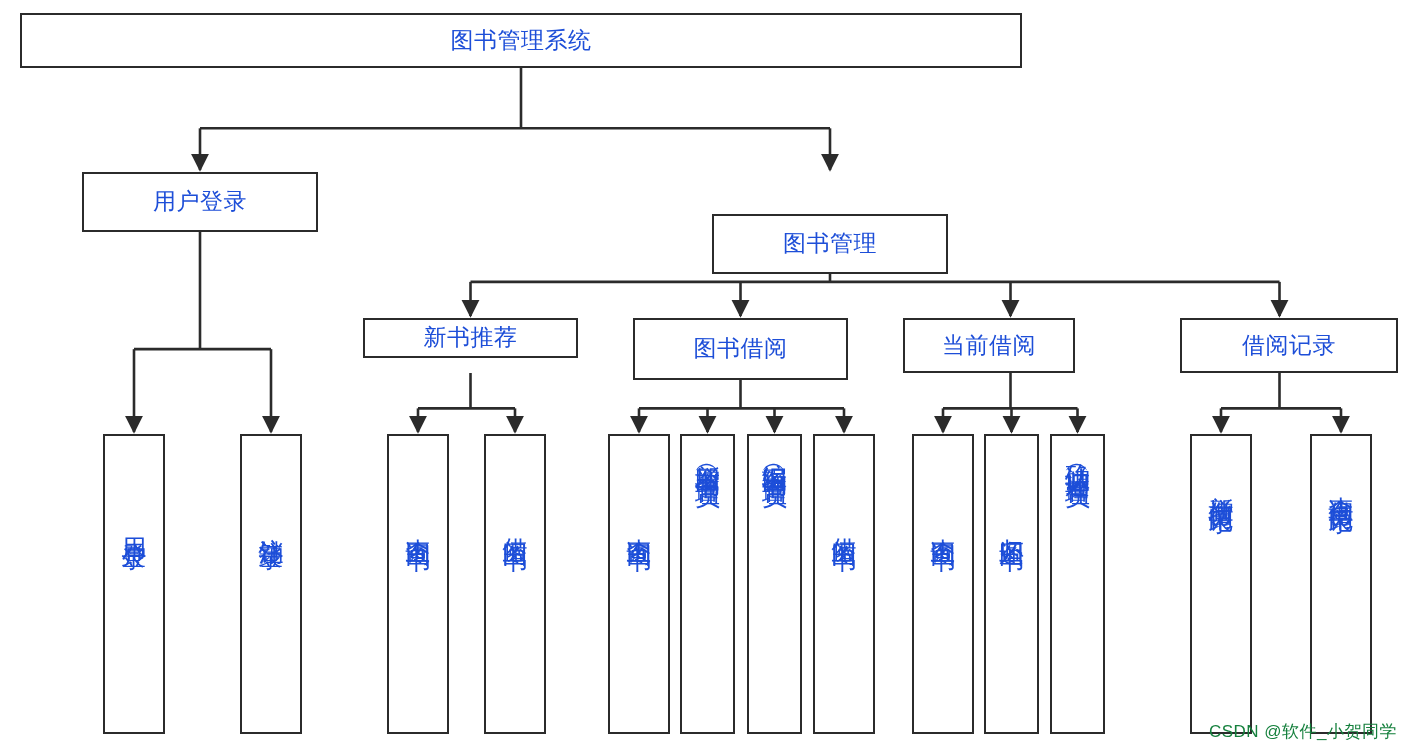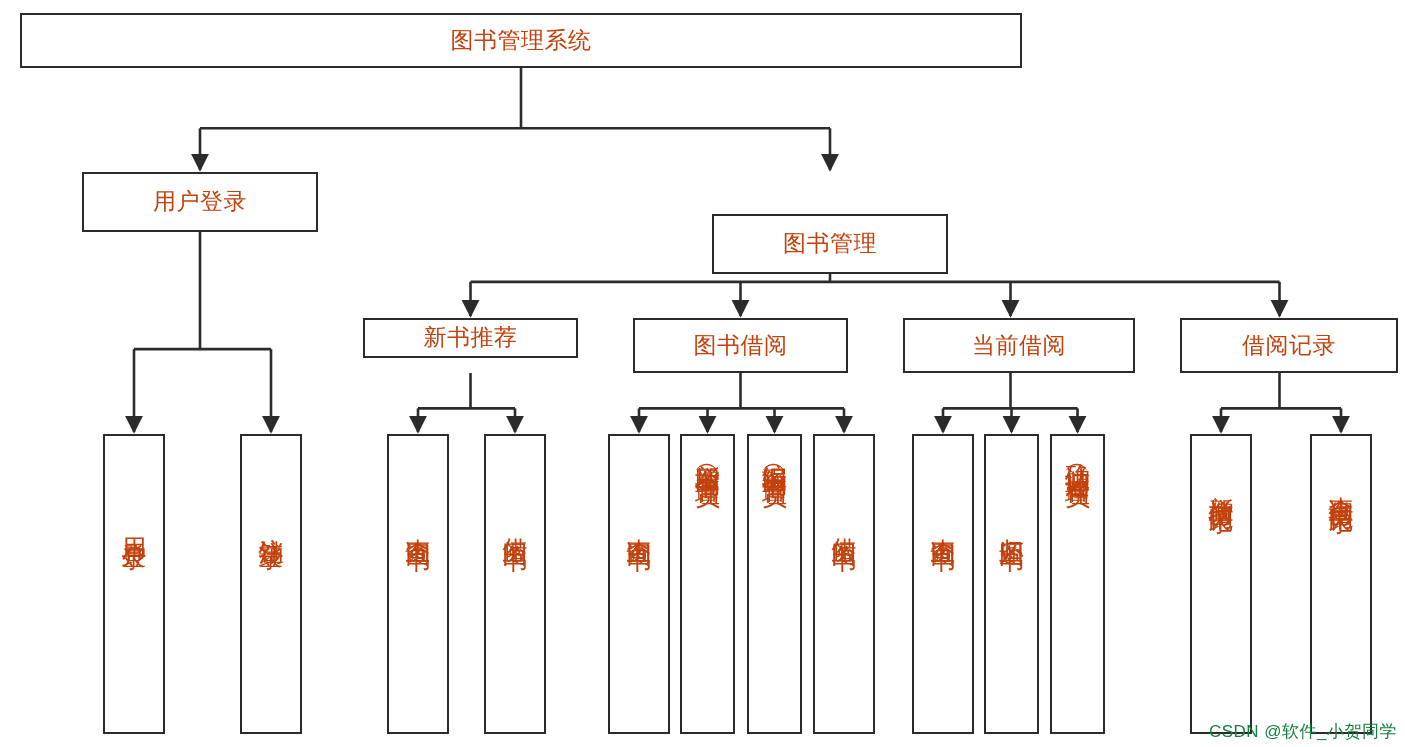--- a/index.html
+++ b/index.html
@@ -26,21 +26,21 @@
     pointer-events: none;
   }
   .node {
     position: absolute;
     box-sizing: border-box;
     background: #ffffff;
     border: 2.5px solid #2b2b2b;
     display: flex;
     align-items: center;
     justify-content: center;
-    color: #c2410c;
+    color: #1d4ed8;
   }
   .node .lbl {
     display: block;
     text-align: center;
     line-height: 1.18;
     letter-spacing: 0.5px;
   }
   .node.horiz .lbl {
     writing-mode: horizontal-tb;
     font-size: 23px;
@@ -122,24 +122,24 @@
       </div>
       <div class="node horiz" style="left: 82px; top: 172px; width: 236px; height: 60px;">
         <span class="lbl">用户登录</span>
       </div>
       <div class="node horiz" style="left: 712px; top: 182px; width: 236px; height: 60px; margin-top: 32px;">
         <span class="lbl">图书管理</span>
       </div>
       <div class="node horiz" style="left: 363px; top: 318px; width: 215px; height: 40px;">
         <span class="lbl">新书推荐</span>
       </div>
-      <div class="node horiz" style="left: 633px; top: 318px; width: 215px; height: 55px;">
+      <div class="node horiz" style="left: 633px; top: 318px; width: 215px; height: 62px;">
         <span class="lbl">图书借阅</span>
       </div>
-      <div class="node horiz" style="left: 903px; top: 318px; width: 232px; height: 55px;">
+      <div class="node horiz" style="left: 903px; top: 318px; width: 172px; height: 55px;">
         <span class="lbl">当前借阅</span>
       </div>
       <div class="node horiz" style="left: 1172px; top: 318px; width: 218px; height: 55px; margin-left: 8px;">
         <span class="lbl">借阅记录</span>
       </div>
       <div class="node vert" style="left: 103px; top: 434px; width: 62px; height: 300px; padding-top: 82px;">
         <span class="lbl">用户登录</span>
       </div>
       <div class="node vert" style="left: 240px; top: 434px; width: 62px; height: 300px; padding-top: 82px;">
         <span class="lbl">注销登录</span>

